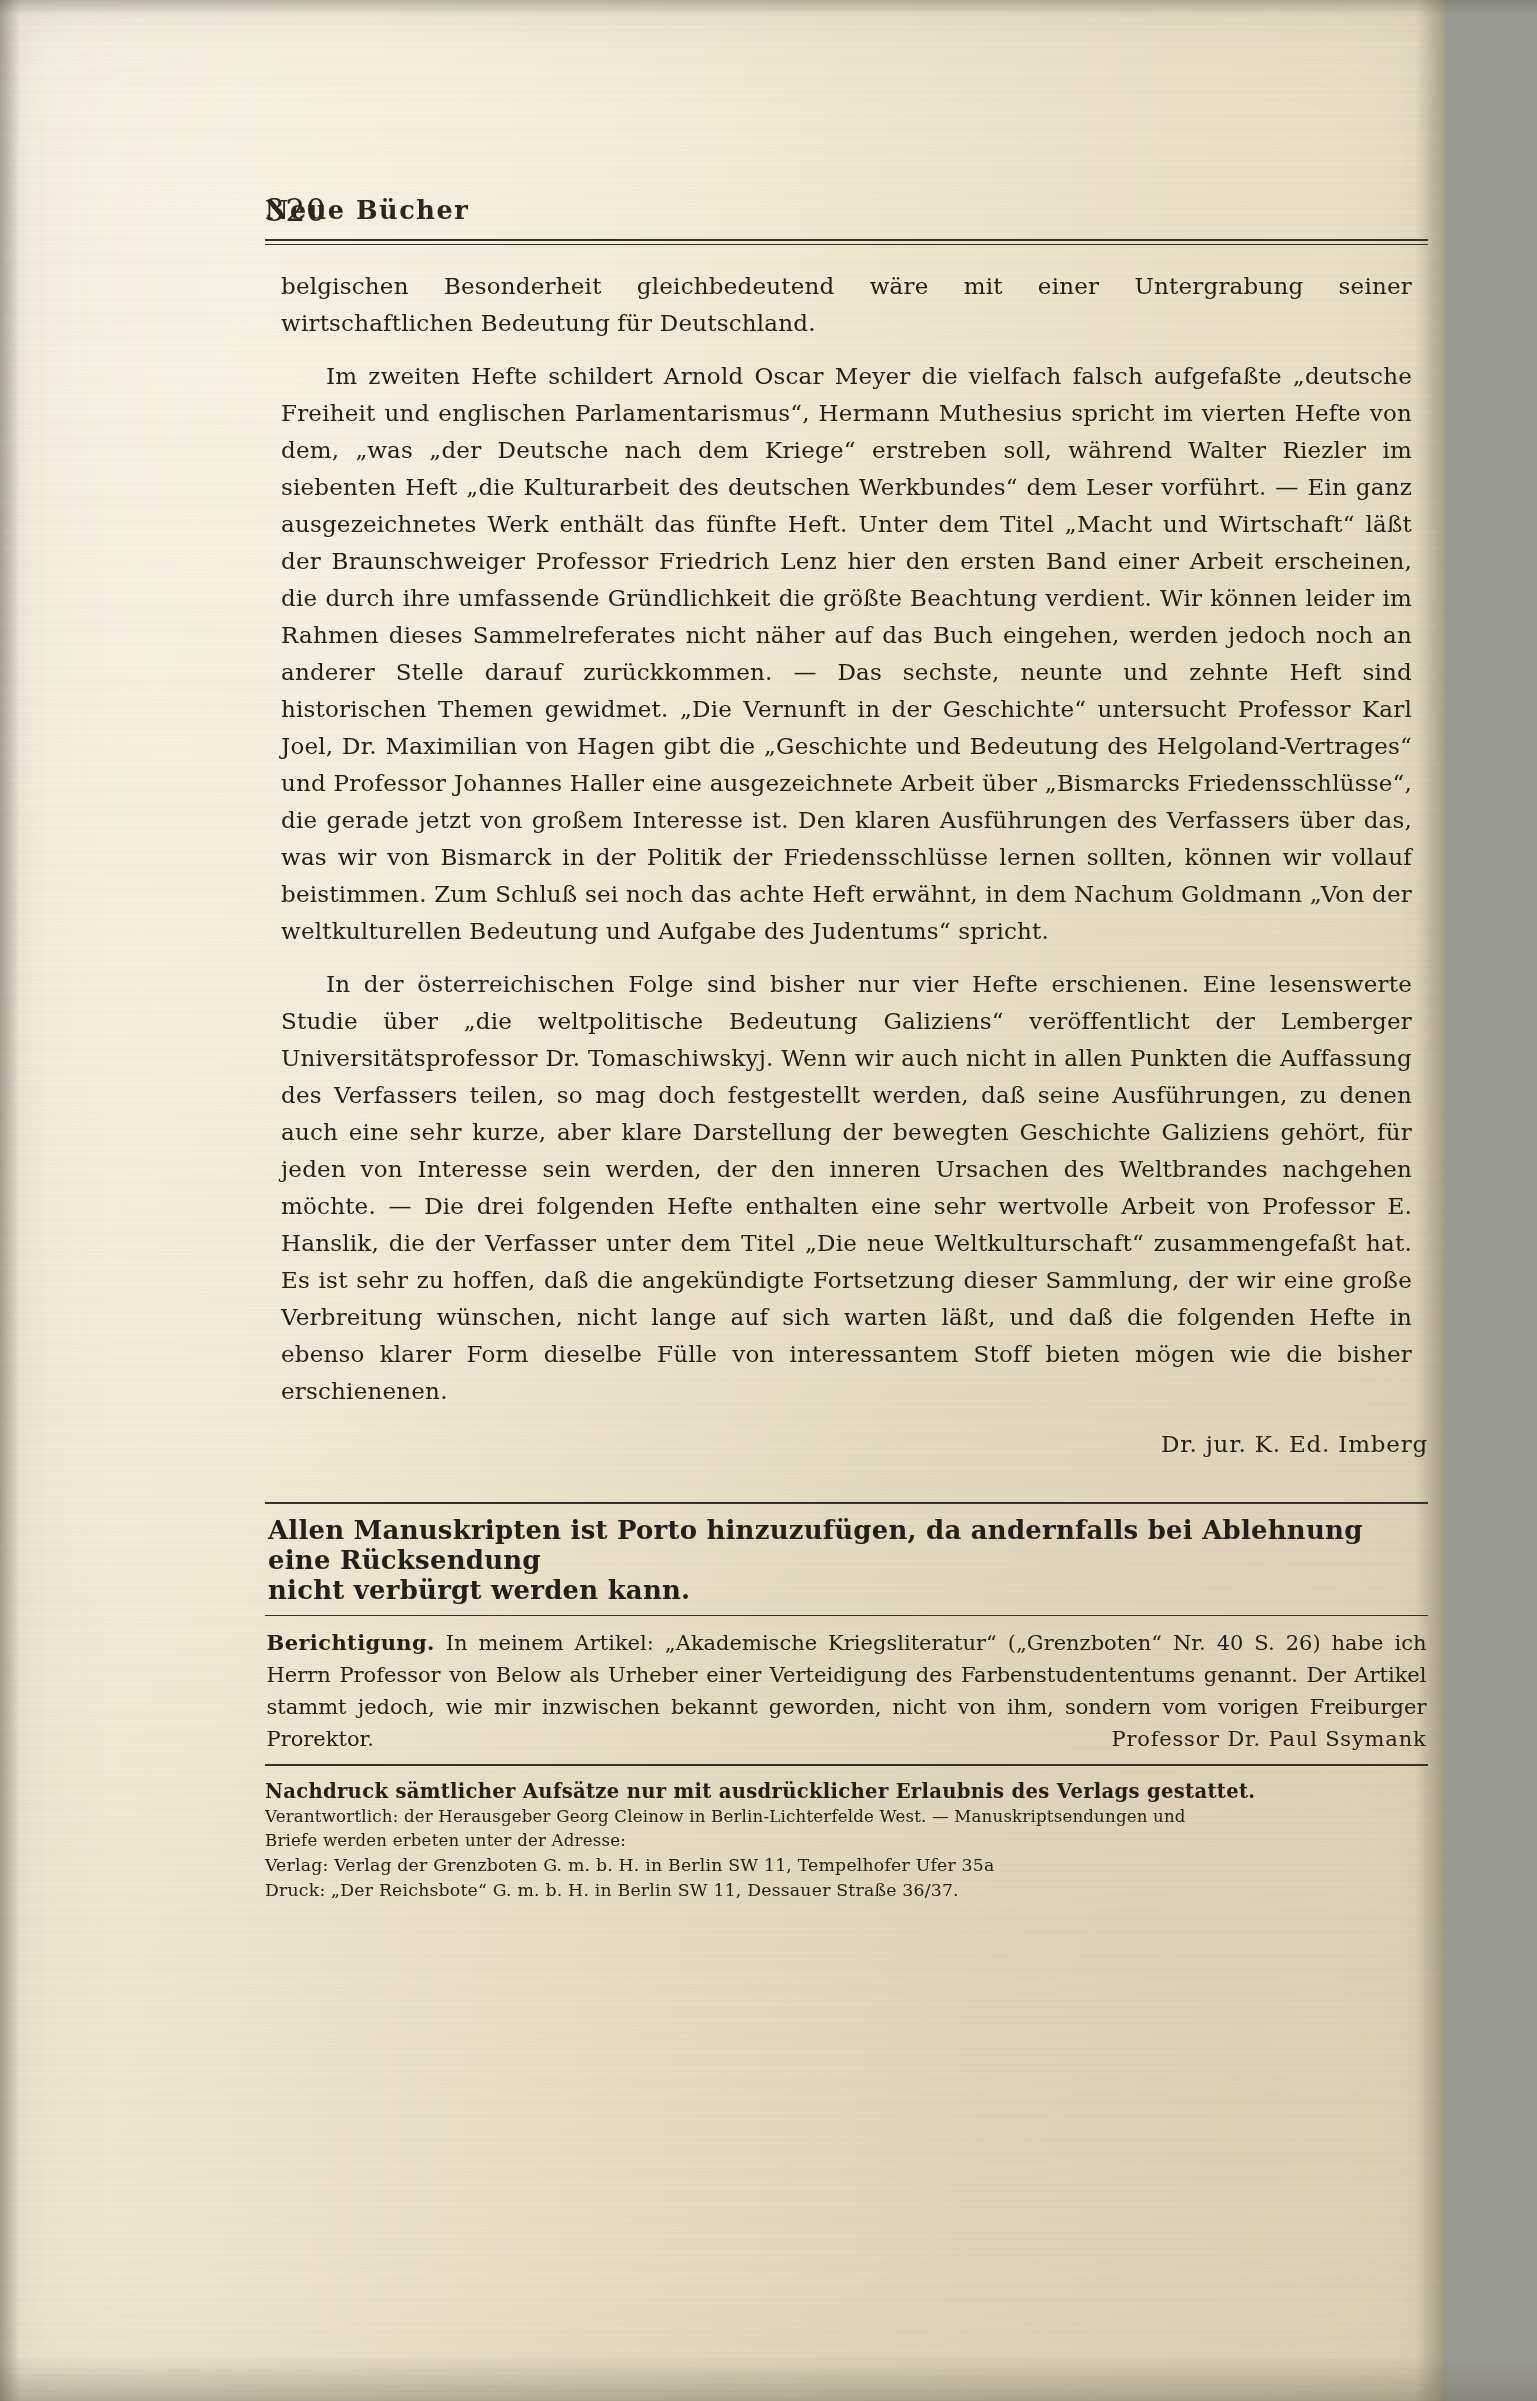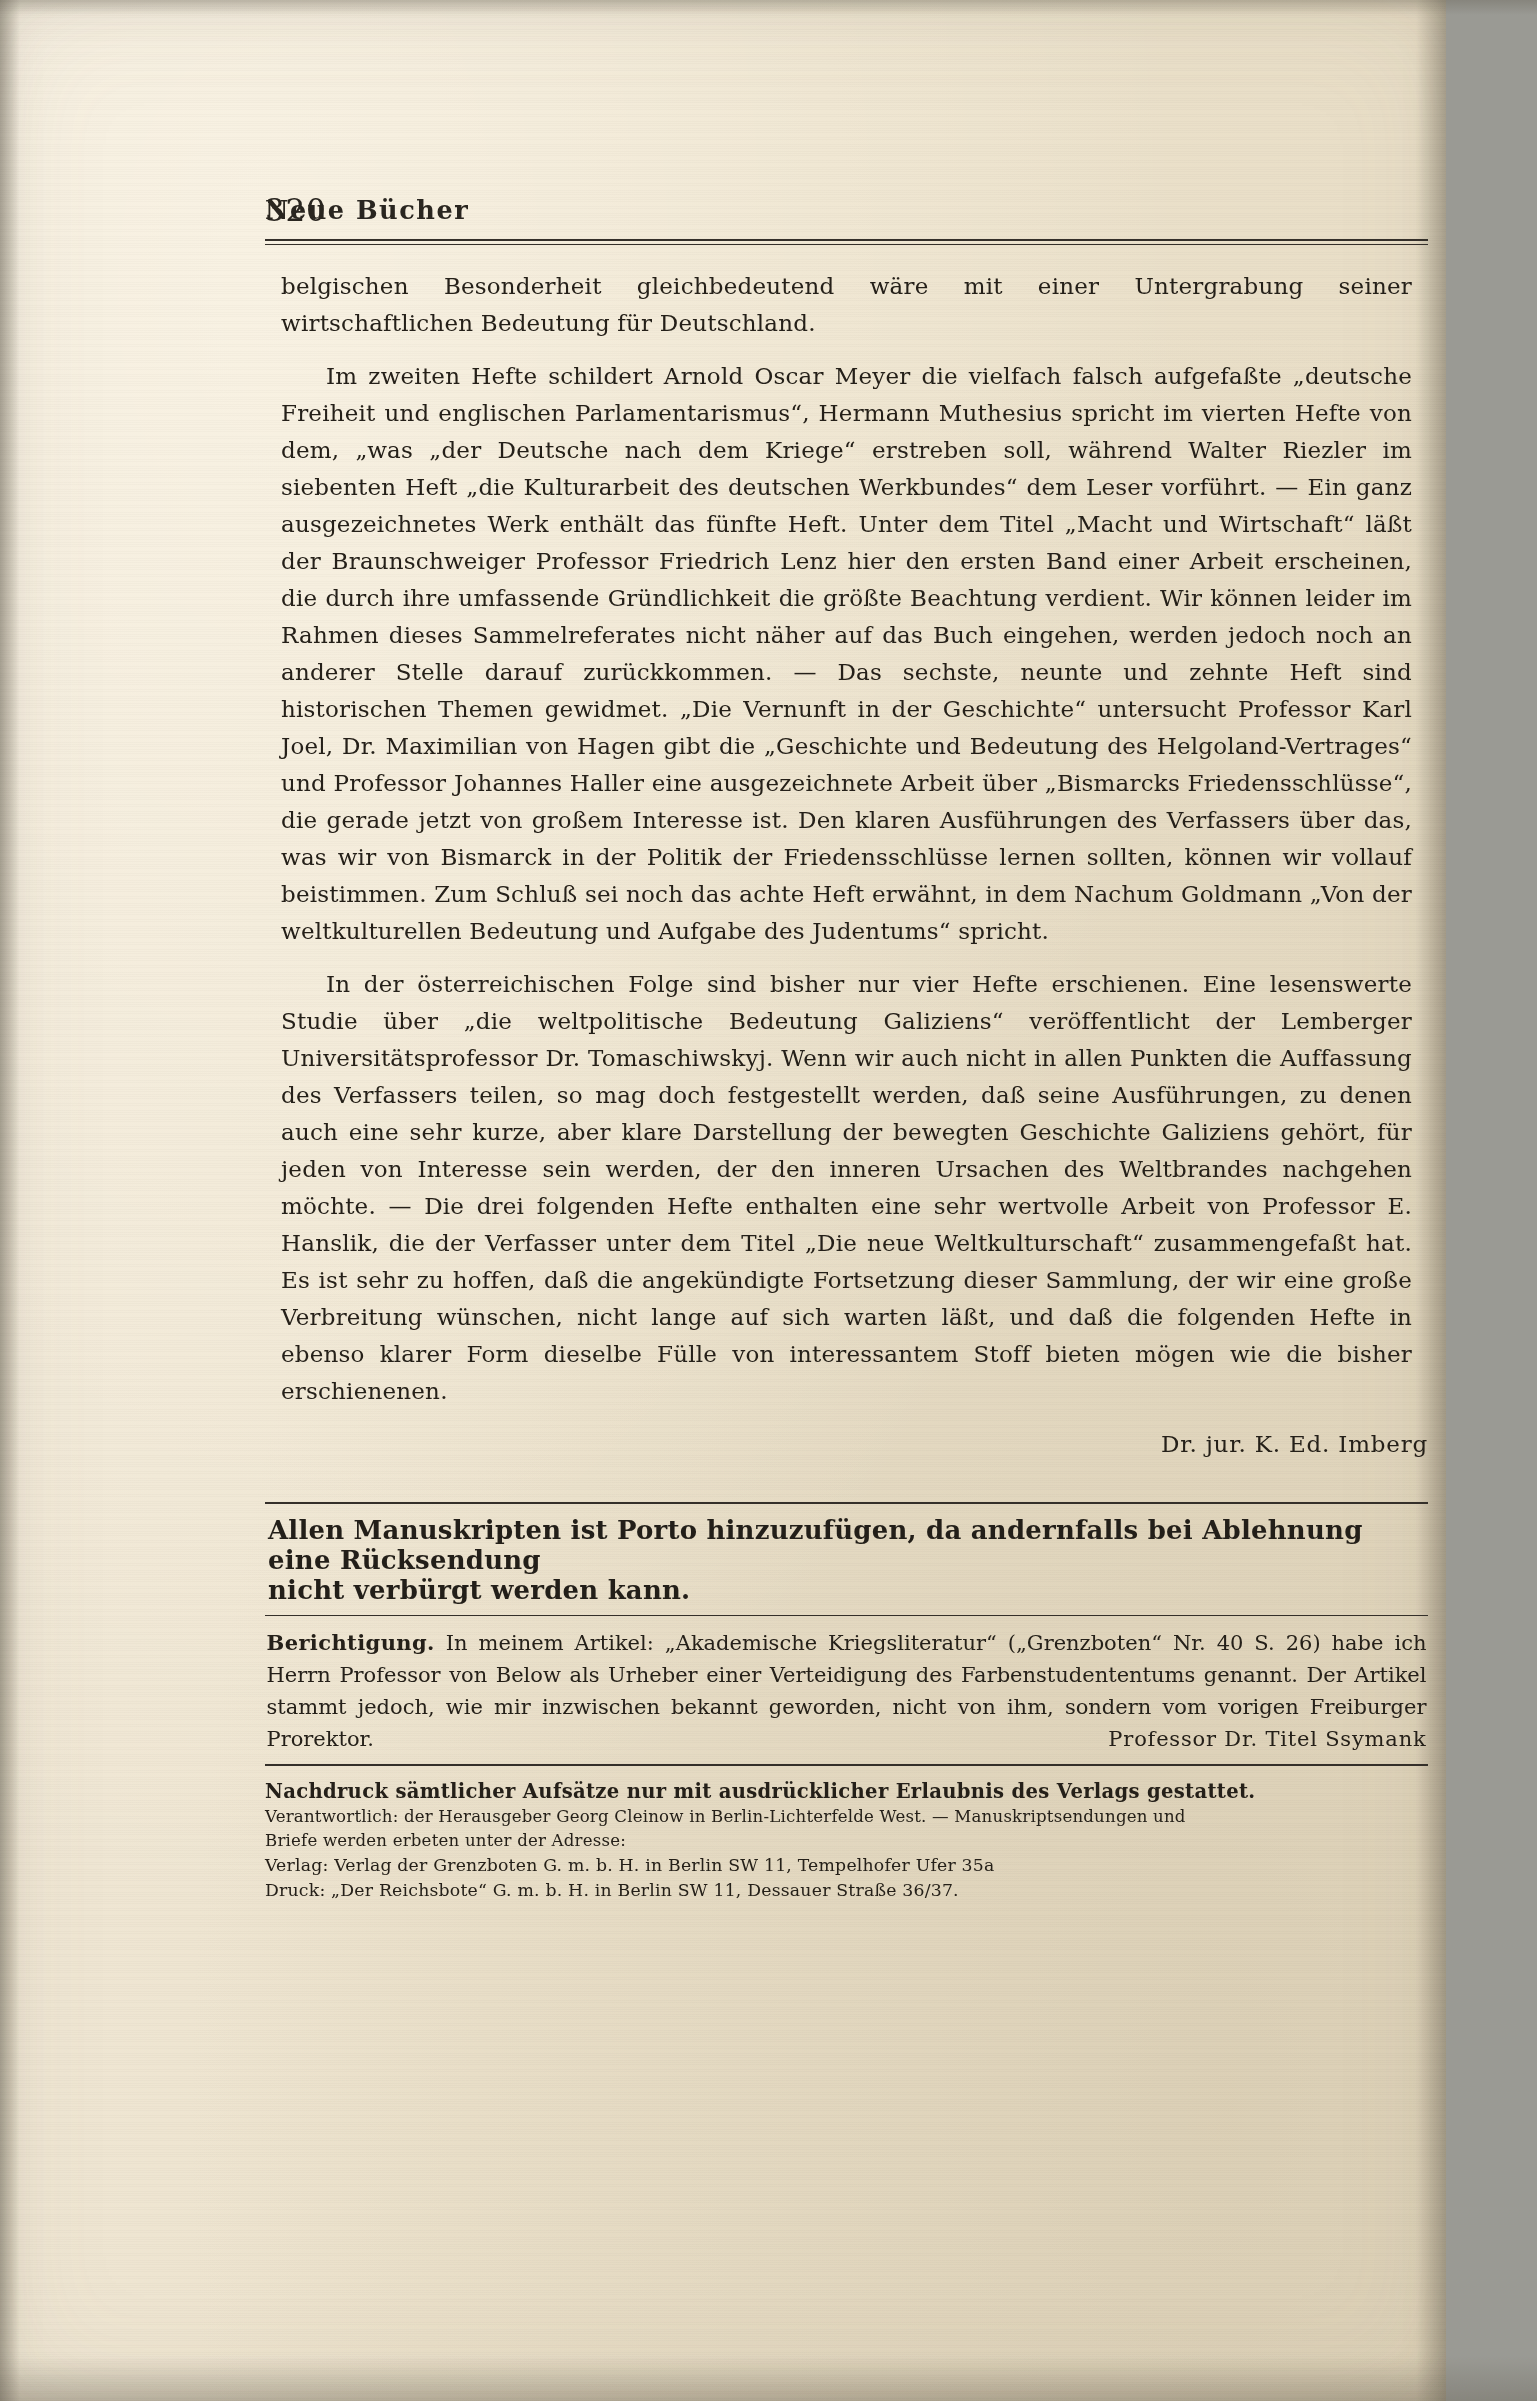--- a/index.html
+++ b/index.html
@@ -227,21 +227,21 @@
     </div>
 
     <div class="notices">
       <div class="notice-manuscript">
         <div>Allen Manuskripten ist Porto hinzuzufügen, da andernfalls bei Ablehnung eine Rücksendung</div>
         <div>nicht verbürgt werden kann.</div>
       </div>
       <div class="notice-correction">
         <span class="lead">Berichtigung.</span>
         <span>In meinem Artikel: „Akademische Kriegsliteratur“ („Grenzboten“ Nr. 40 S. 26) habe ich Herrn Professor von Below als Urheber einer Verteidigung des Farbenstudententums genannt. Der Artikel stammt jedoch, wie mir inzwischen bekannt geworden, nicht von ihm, sondern vom vorigen Freiburger Prorektor.</span>
-        <span class="author">Professor Dr. Titel Ssymank</span>
+        <span class="author">Professor Dr. Paul Ssymank</span>
       </div>
     </div>
 
     <div class="colophon">
       <div class="l-bold">Nachdruck sämtlicher Aufsätze nur mit ausdrücklicher Erlaubnis des Verlags gestattet.</div>
       <div class="l-small">Verantwortlich: der Herausgeber Georg Cleinow in Berlin-Lichterfelde West. — Manuskriptsendungen und</div>
       <div class="l-small">Briefe werden erbeten unter der Adresse:</div>
       <div class="l-mid">Verlag: Verlag der Grenzboten G. m. b. H. in Berlin SW 11, Tempelhofer Ufer 35a</div>
       <div class="l-mid">Druck: „Der Reichsbote“ G. m. b. H. in Berlin SW 11, Dessauer Straße 36/37.</div>
     </div>

